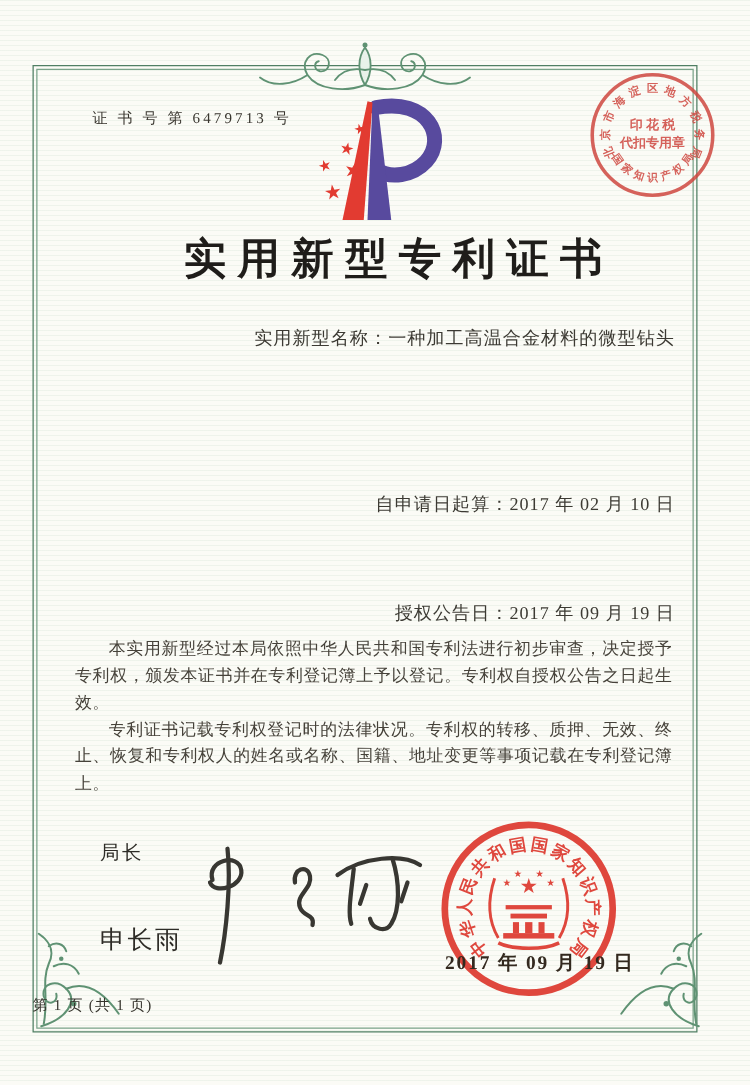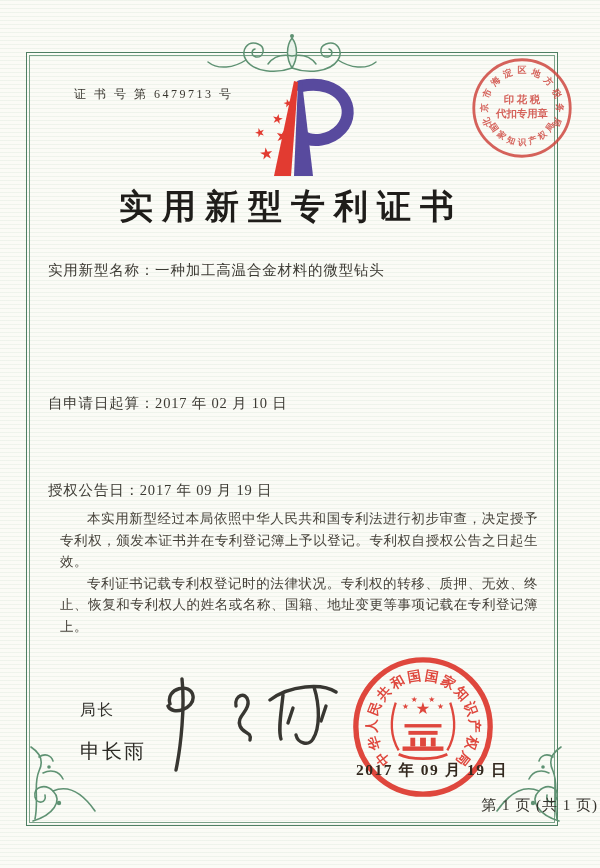--- a/index.html
+++ b/index.html
@@ -25,44 +25,44 @@
     border:1px solid #7aa389;
   }
   .cert-no{
     position:absolute;left:74px;top:86px;
     font-size:12px;letter-spacing:2.5px;color:#38352e;
   }
   .logo{position:absolute;left:238px;top:76px;}
   .title{
     position:absolute;left:26px;top:184px;width:530px;
     text-align:center;font-size:34px;font-weight:700;
-    letter-spacing:9px;color:#1f1d1a;
+    letter-spacing:9px;color:#1f1d1a;padding-left:28px;
   }
   .field-row{
-    position:absolute;left:48px;width:480px;
-    font-size:14.5px;color:#3c3a33;letter-spacing:0.8px;white-space:nowrap;
+    position:absolute;left:60px;width:480px;
+    font-size:14.5px;color:#3c3a33;letter-spacing:0.8px;white-space:nowrap;text-align:right;
   }
   .paras{
     position:absolute;left:60px;top:508px;width:478px;
     font-size:13.5px;line-height:21.5px;color:#46423a;
     text-align:justify;letter-spacing:0.4px;
   }
   .paras p{margin:0;text-indent:2em;}
-  .signer-title{position:absolute;left:80px;top:700px;font-size:15.5px;color:#2e2c27;letter-spacing:2px;font-family:Liberation Mono, monospace;}
+  .signer-title{position:absolute;left:80px;top:672px;font-size:15.5px;color:#2e2c27;letter-spacing:2px;font-family:Liberation Mono, monospace;}
   .signer-name{position:absolute;left:80px;top:738px;font-size:20px;color:#2e2c27;letter-spacing:2px;}
   .signature-svg{position:absolute;left:142px;top:672px;}
   .seal-main{position:absolute;left:350px;top:654px;opacity:0.93;}
   .seal-date{
     position:absolute;left:356px;top:760px;z-index:6;
     font-size:15.5px;letter-spacing:1.5px;color:#33291f;font-weight:600;
   }
   .seal-tax{position:absolute;left:470px;top:56px;opacity:0.85;}
   .footer{
-    position:absolute;left:26px;top:796px;width:572px;text-align:right;
-    font-size:15px;color:#35332c;letter-spacing:1px;
+    position:absolute;left:26px;top:796px;width:572px;text-align:left;
+    font-size:12px;color:#35332c;letter-spacing:1px;
   }
   .flourish-top{position:absolute;left:206px;top:30px;}
   .flourish-bl{position:absolute;left:29px;top:733px;}
   .flourish-br{position:absolute;left:491px;top:733px;}
 </style>
 </head>
 <body>
 
 <div class="page">
 

